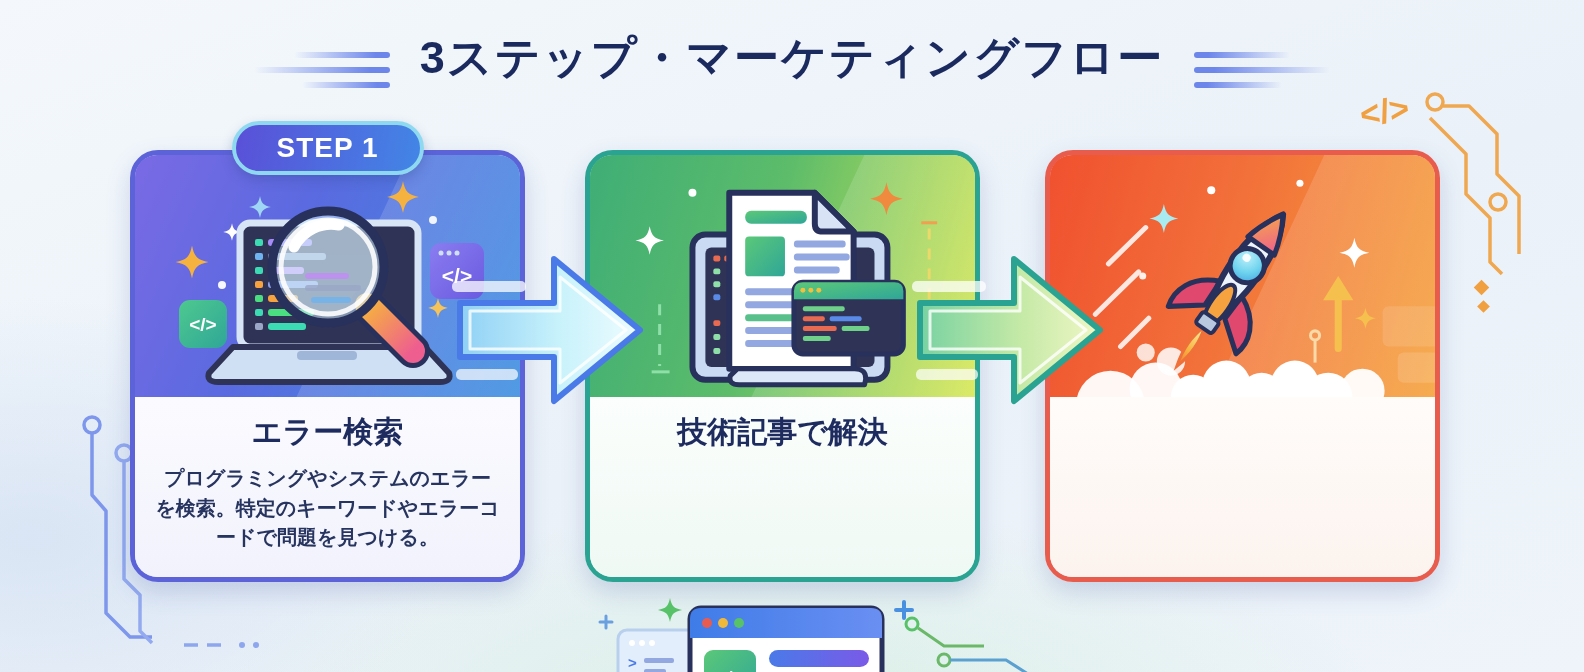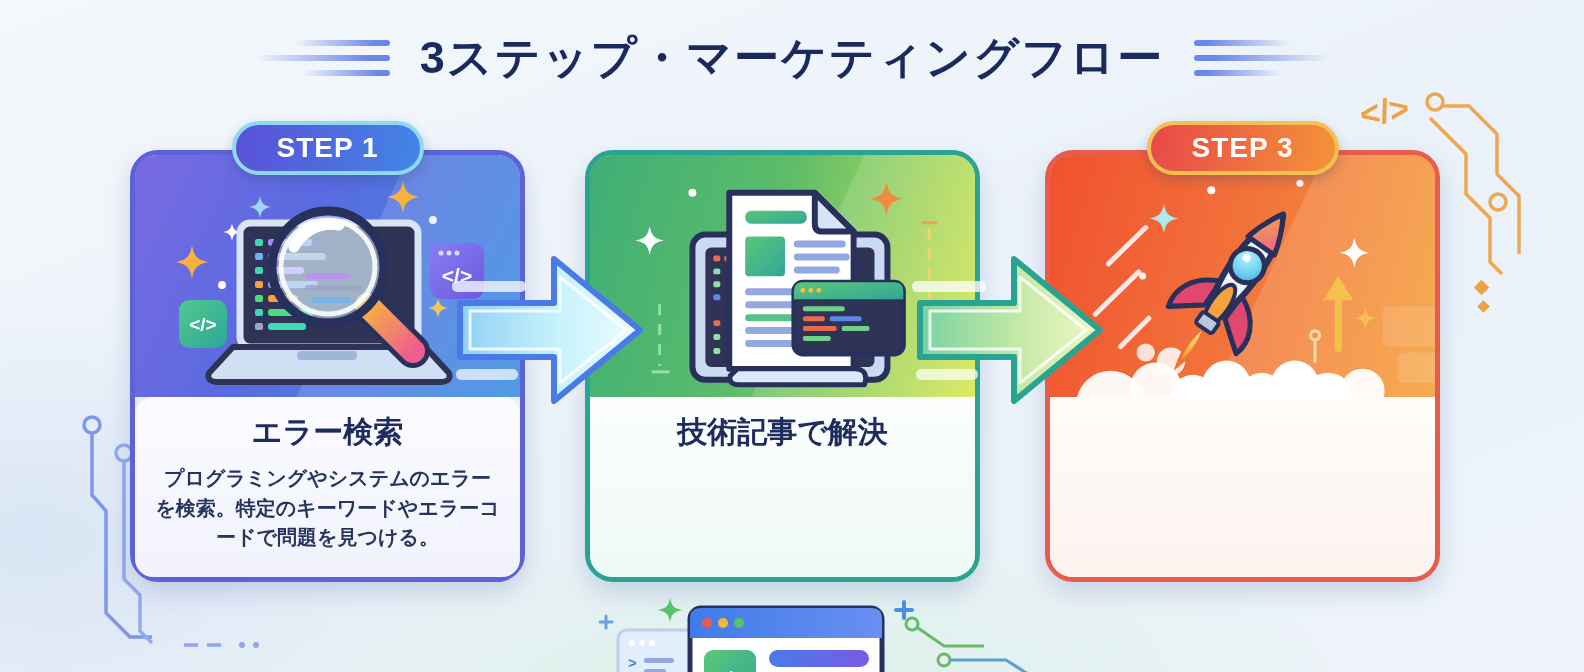--- a/index.html
+++ b/index.html
@@ -9,21 +9,21 @@
     overflow:hidden;
     font-family:"Liberation Sans","DejaVu Sans",sans-serif;
     background:
       radial-gradient(900px 300px at 50% 105%, rgba(205,238,216,0.55), rgba(205,238,216,0) 65%),
       radial-gradient(700px 400px at 2% 80%, rgba(205,220,242,0.6), rgba(205,220,242,0) 60%),
       linear-gradient(160deg,#f4f8fc 0%,#eaf1f8 55%,#eef4fa 100%);
   }
 
   
   .title-row { position:absolute; top:28px; left:0; width:100%;
-    display:flex; align-items:center; justify-content:center; gap:30px; z-index:3; }
+    display:flex; align-items:flex-end; justify-content:center; gap:30px; z-index:3; }
   .page-title { font-size:45px; font-weight:800; color:#1b2a5e; letter-spacing:2px; white-space:nowrap; }
   .speedlines { display:flex; flex-direction:column; gap:9px; }
   .speedlines.left { align-items:flex-end; }
   .speedlines.right { align-items:flex-start; }
   .speedlines span { display:block; height:6px; border-radius:4px; }
   .speedlines.left span { background:linear-gradient(90deg, rgba(120,150,240,0) 0%, #6d86ea 85%); }
   .speedlines.right span { background:linear-gradient(270deg, rgba(120,150,240,0) 0%, #6d86ea 85%); }
   .sl-a { width:96px; } .sl-b { width:136px; } .sl-c { width:88px; }
 
   
@@ -35,21 +35,21 @@
 
   .card-top { position:relative; height:242px; border-radius:22px 22px 0 0; overflow:hidden; }
   .card-1 .card-top { background:linear-gradient(115deg,#7a6ae4 0%,#5a6ae0 40%,#3d8fe0 100%); }
   .card-2 .card-top { background:linear-gradient(105deg,#3fae76 0%,#5cbc6a 45%,#d8e755 100%); }
   .card-3 .card-top { background:linear-gradient(105deg,#f0512f 0%,#f2703a 45%,#f5a23c 100%); }
   .card-top::after { content:""; position:absolute; inset:0;
     background:linear-gradient(115deg, rgba(255,255,255,0) 55%, rgba(255,255,255,0.14) 55.2%, rgba(255,255,255,0.10) 100%); }
   .card-top svg { position:absolute; inset:0; z-index:1; }
 
   .card-bottom { height:180px; border-radius:0 0 22px 22px; text-align:center; padding-top:15px; }
-  .card-1 .card-bottom { background:linear-gradient(180deg,#fbfbff 0%,#f1f2fc 100%);border-radius:18px; }
+  .card-1 .card-bottom { background:linear-gradient(180deg,#fbfbff 0%,#f1f2fc 100%); }
   .card-2 .card-bottom { background:linear-gradient(180deg,#fbfefc 0%,#eff9f4 100%); }
   .card-3 .card-bottom { background:linear-gradient(180deg,#fffcfa 0%,#fcf3ee 100%); }
   .card-heading { font-size:30px; font-weight:800; color:#1d2b5f; margin-bottom:11px; }
   .card-desc { font-size:20px; font-weight:700; color:#27345f; line-height:1.48; padding:0 20px;text-align:center; }
 
   
   .step-badge { position:absolute; top:-34px; left:50%; transform:translateX(-50%);
     width:192px; height:54px; border-radius:34px; z-index:6;
     display:flex; align-items:center; justify-content:center;
     color:#fff; font-size:28px; font-weight:800; letter-spacing:1px;
@@ -260,21 +260,20 @@
           <rect x="214" y="182" width="28" height="5" rx="2" fill="#6fd08a"></rect>
         </g>
       </svg>
     </div>
     <div class="card-bottom">
       <div class="card-heading">技術記事で解決</div>
     </div>
   </div>
 
   <div class="step-card card-3">
-    <div class="step-badge">STEP 3</div>
     <div class="card-top">
       <svg viewBox="0 0 382 242">
 
         <rect x="330" y="150" width="60" height="40" rx="6" fill="#ffffff" opacity="0.12"></rect>
         <rect x="345" y="196" width="50" height="30" rx="6" fill="#ffffff" opacity="0.14"></rect>
 
         <use href="#spark" transform="translate(113,63) scale(1.3)" fill="#a8ecf2"></use>
         <use href="#spark" transform="translate(302,97) scale(1.35)" fill="#ffffff"></use>
         <use href="#spark" transform="translate(313,162) scale(0.95)" fill="#f6c04e"></use>
         <circle cx="160" cy="35" r="4" fill="#fff"></circle>

